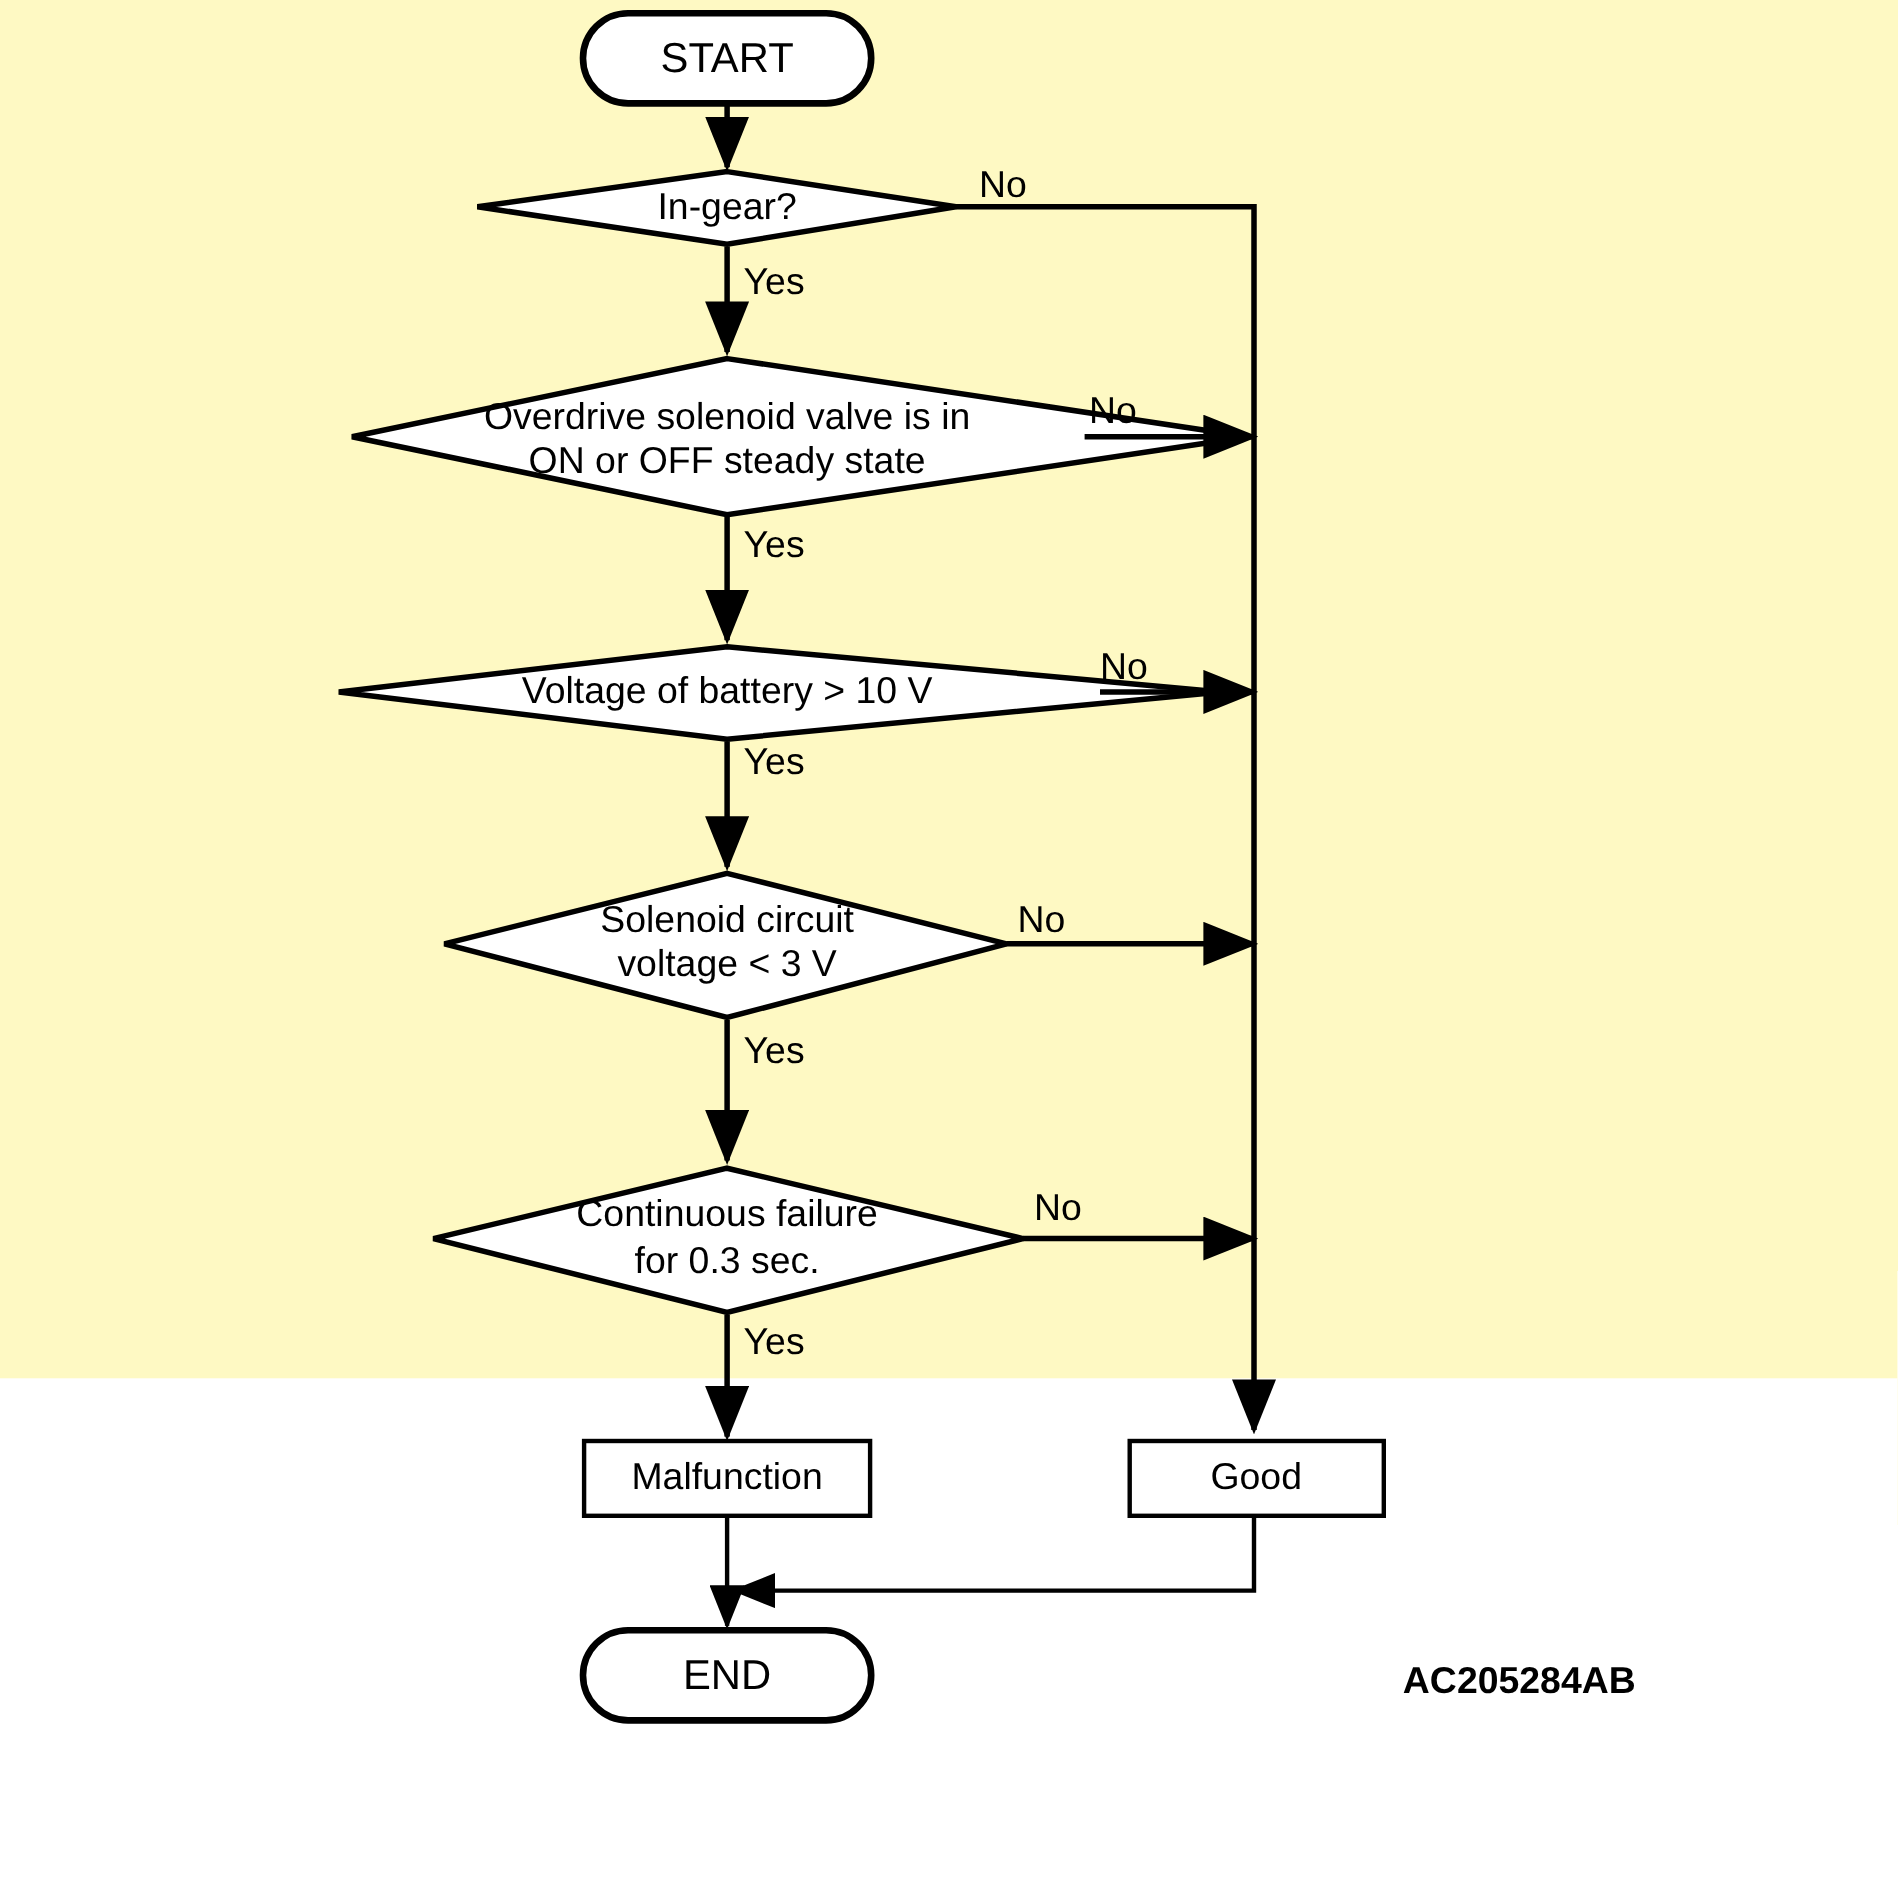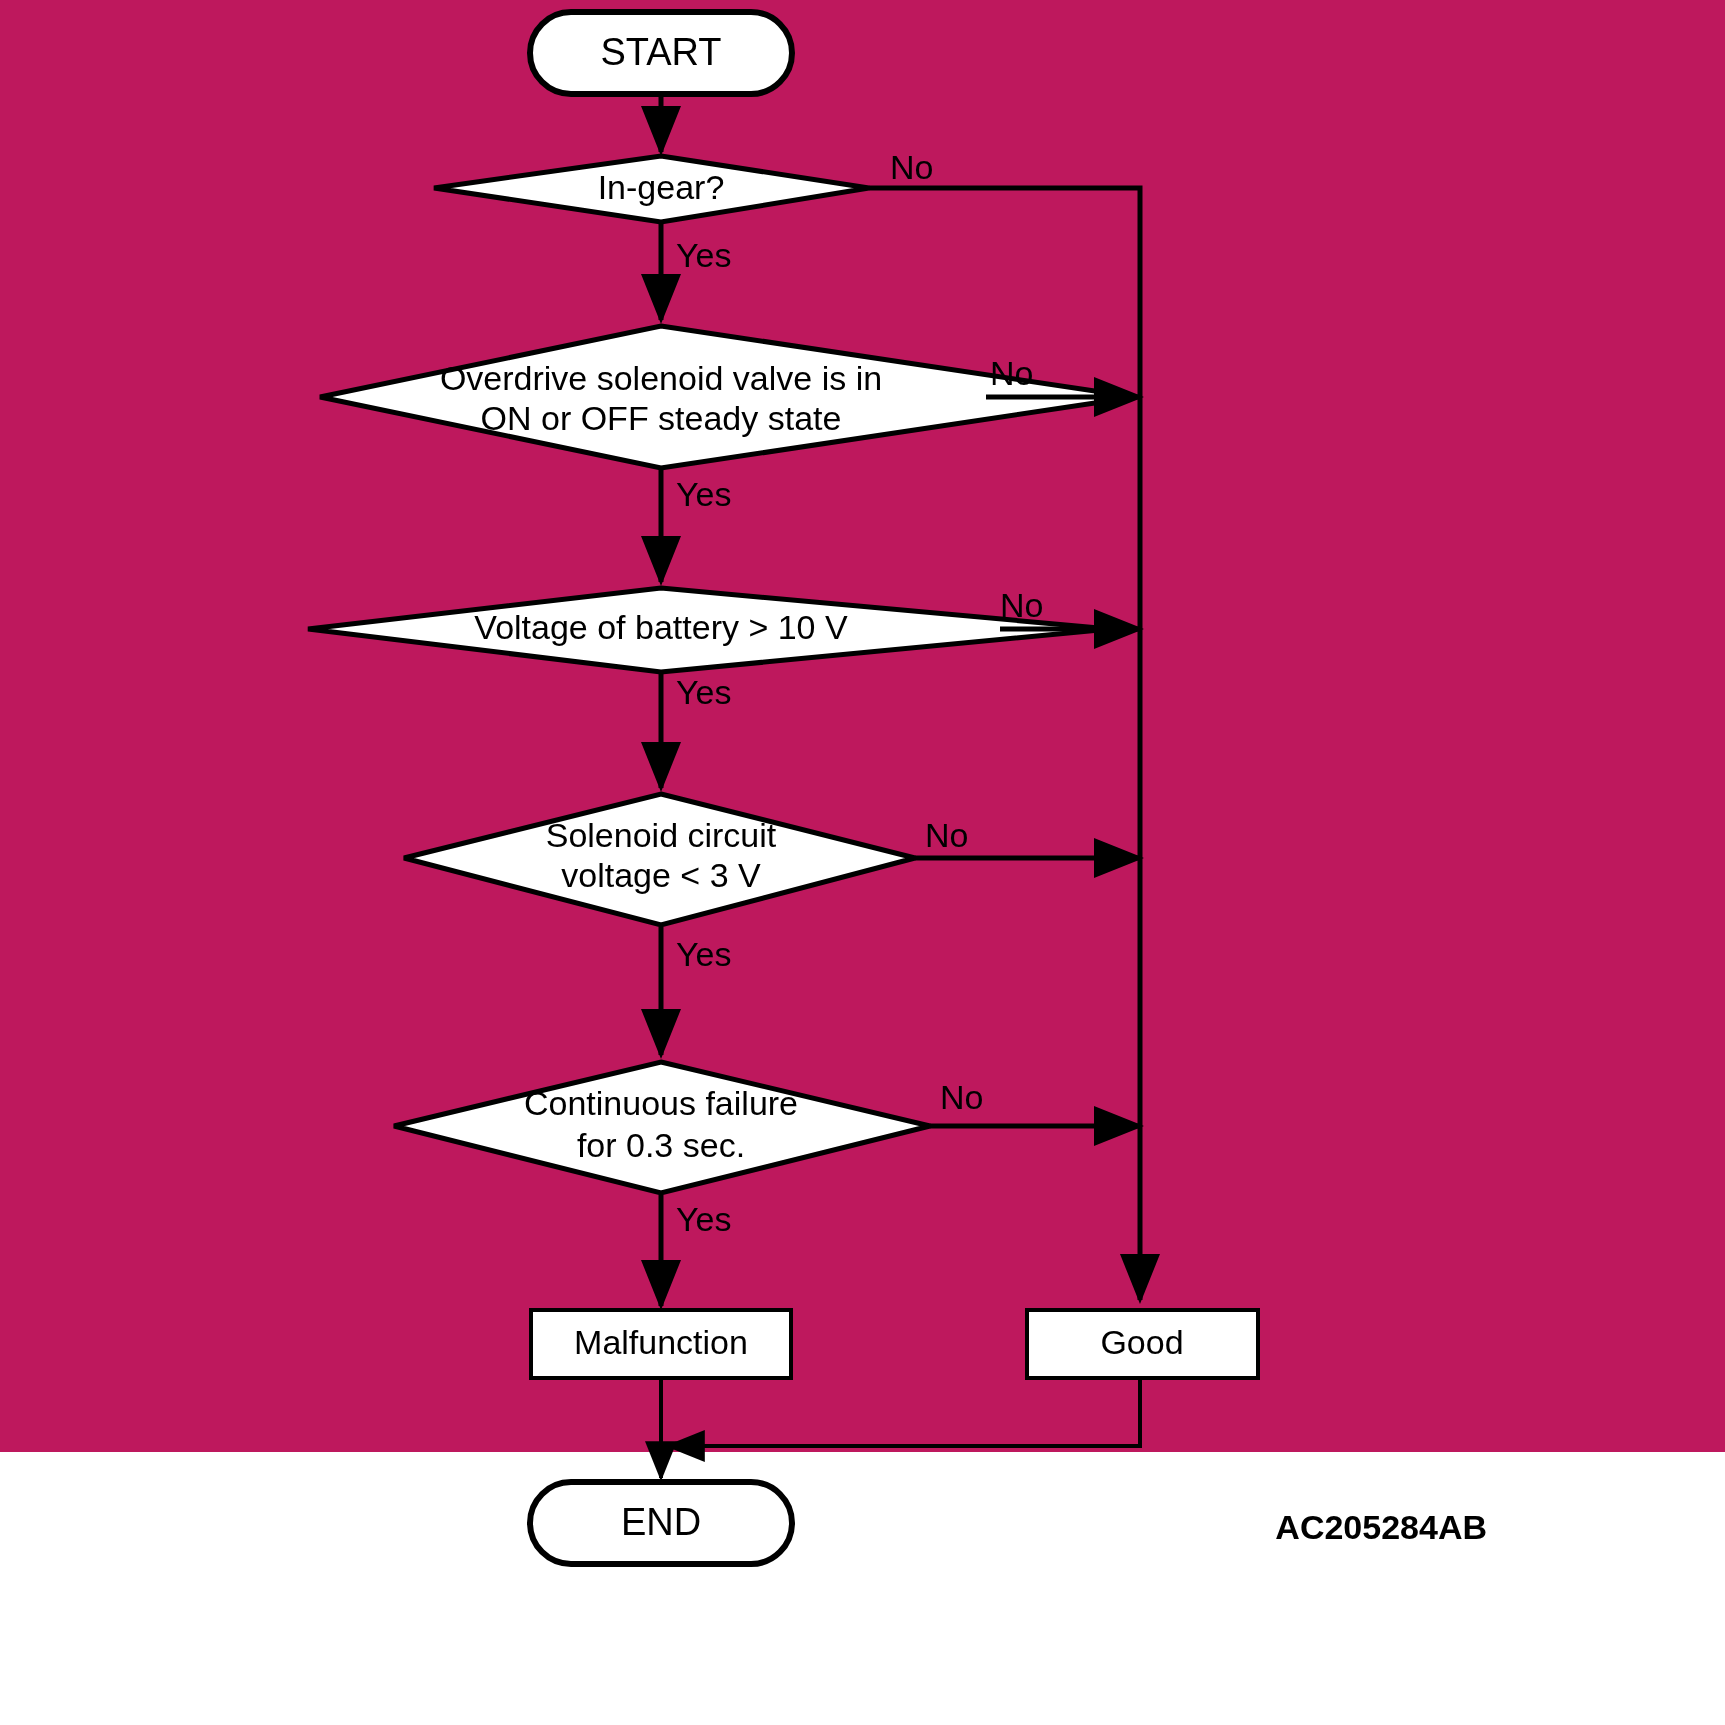--- a/index.html
+++ b/index.html
@@ -9,22 +9,22 @@
   }
   body {
     width: 1725px;
     height: 1725px;
     font-family: "Liberation Sans", sans-serif;
     overflow: hidden;
   }
   #flowchart-root {
     position: relative;
     width: 1725px;
-    height: 1452px;
-    background: #be185d;
+    height: 1253px;
+    background: #fef9c3;
   }
   svg#flow-svg {
     display: block;
     width: 1725px;
     height: 1725px;
   }
   .shape-stroke {
     fill: #ffffff;
     stroke: #000000;
     stroke-width: 5;

